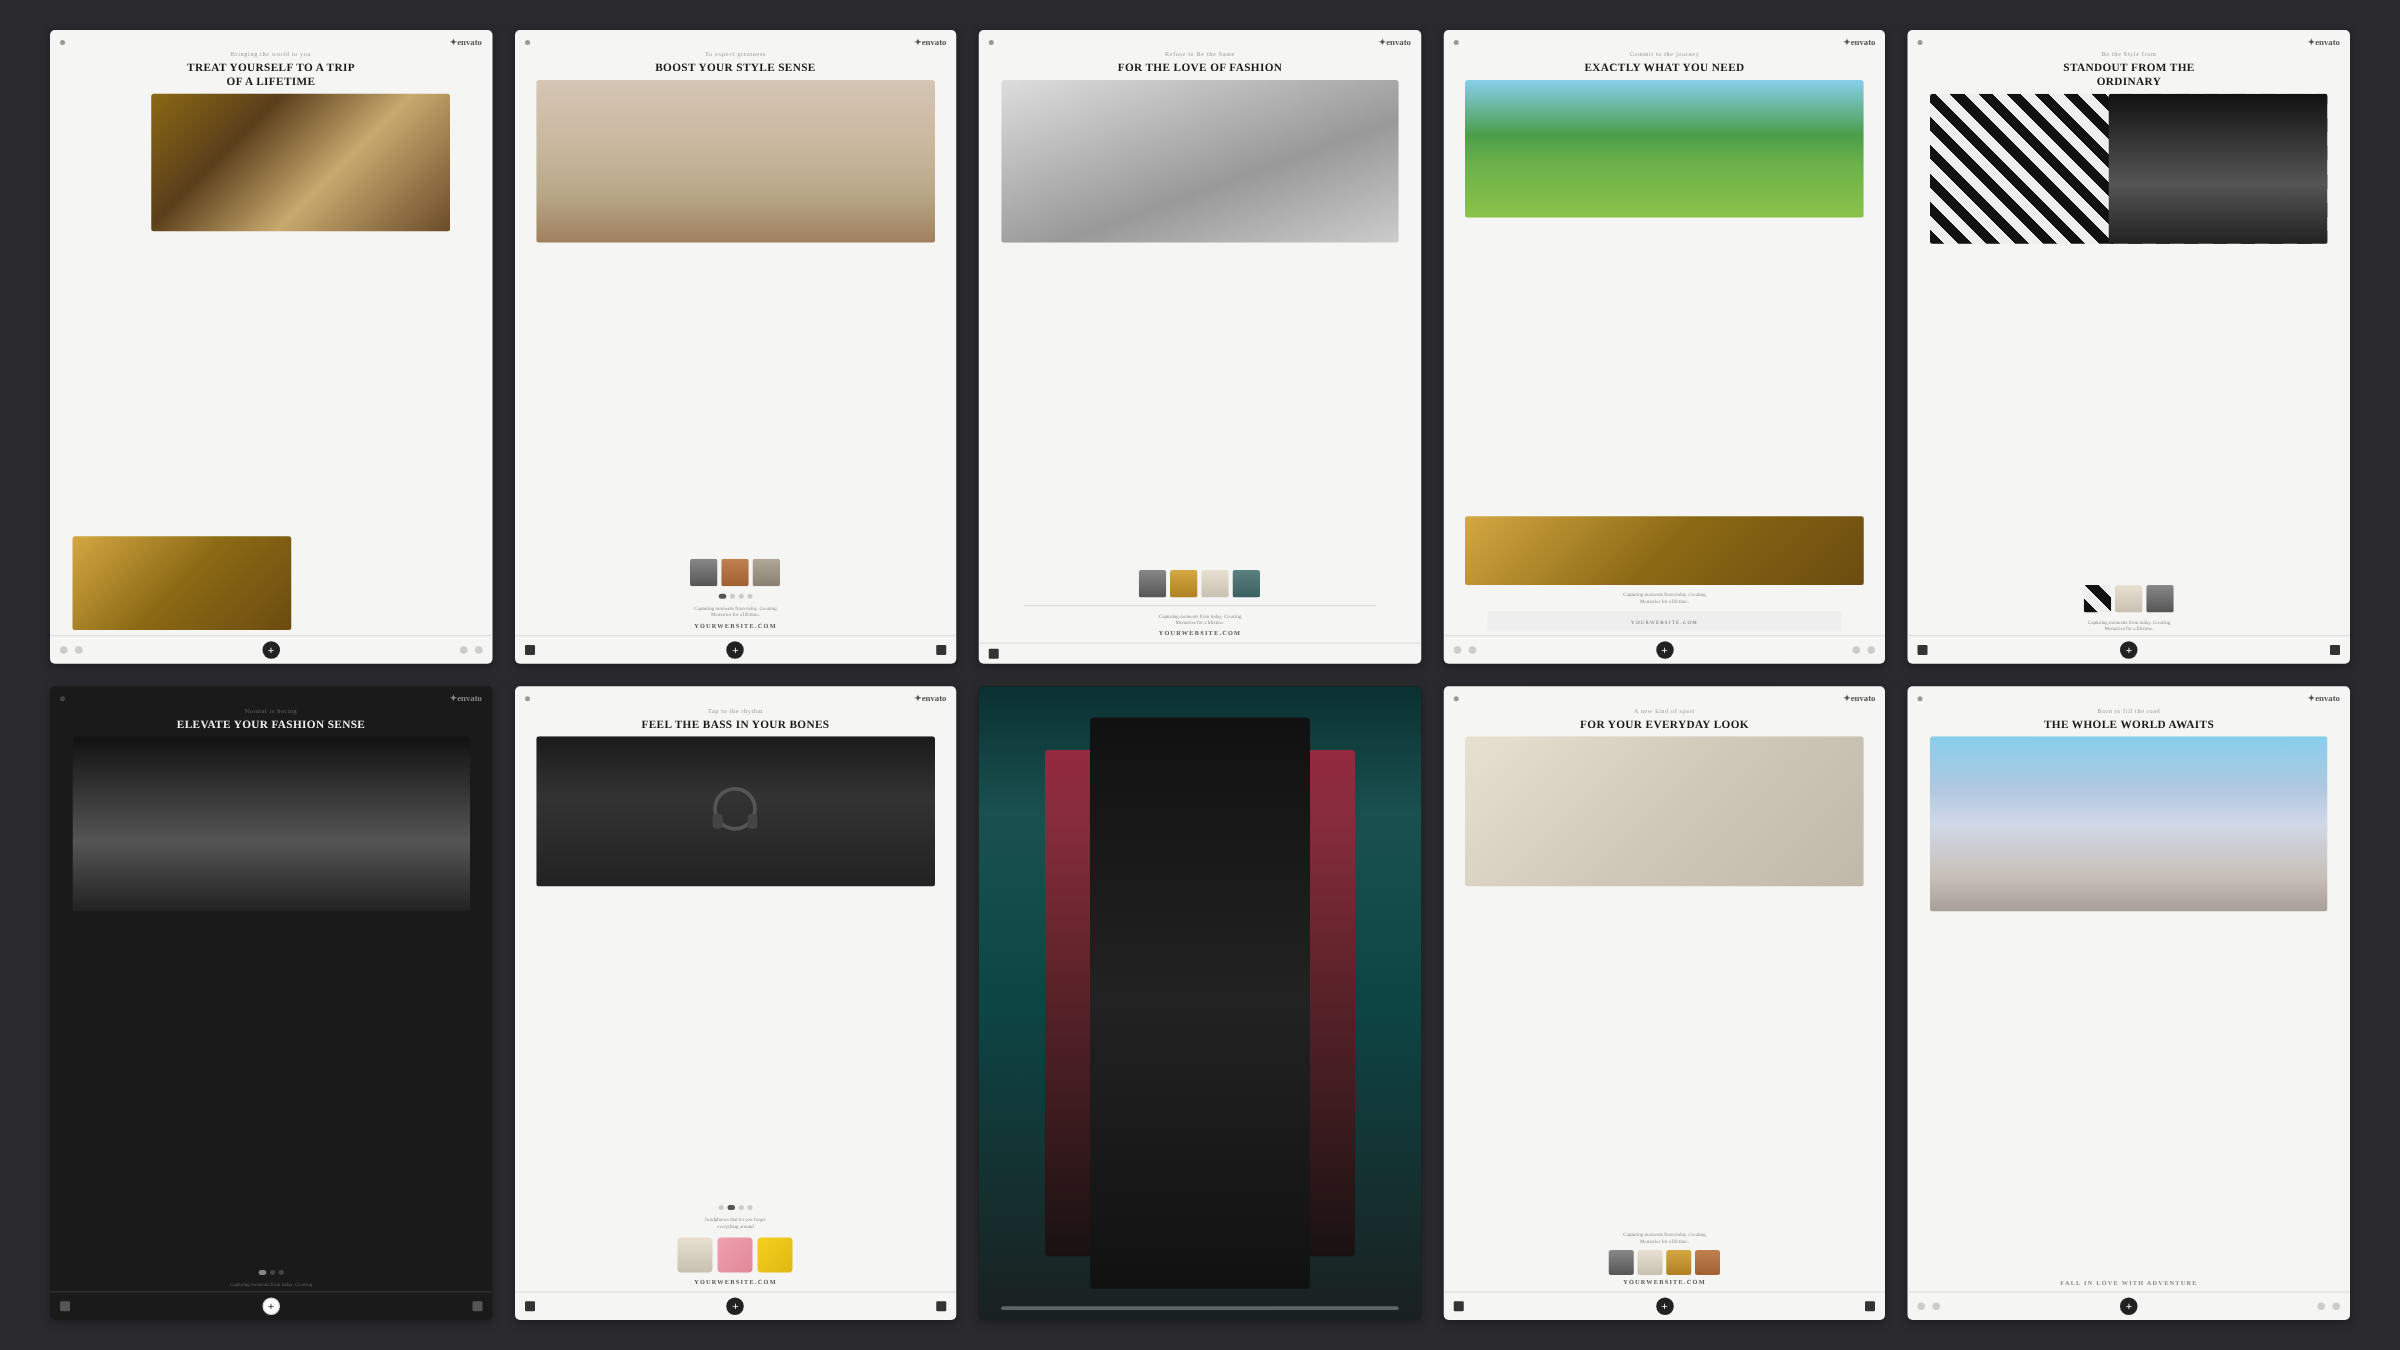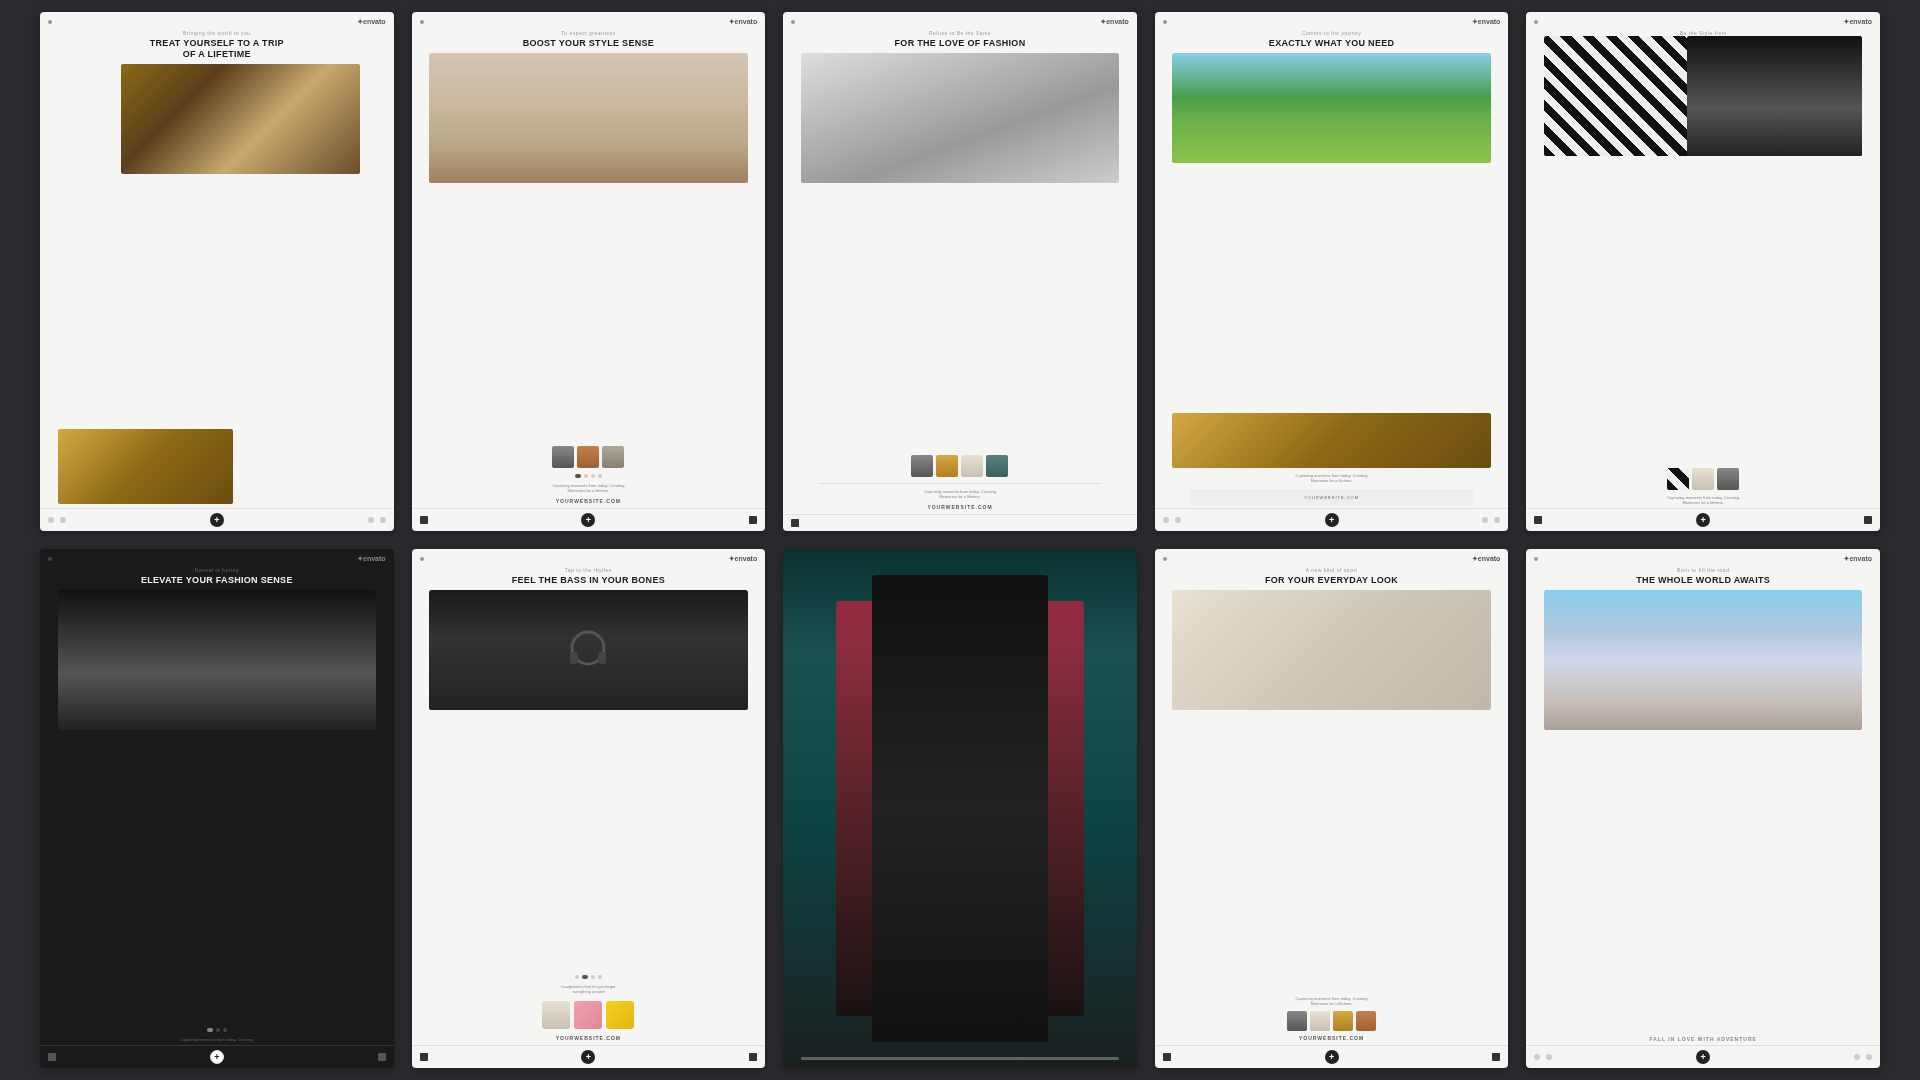--- a/index.html
+++ b/index.html
@@ -11,23 +11,24 @@
       align-items: center;
       justify-content: center;
       font-family: Arial, sans-serif;
       overflow: hidden;
     }
     .gallery {
       display: grid;
       grid-template-columns: repeat(5, 1fr);
       grid-template-rows: repeat(2, 1fr);
       gap: 18px;
-      padding: 12px 40px;
+      padding: 24px 40px;
       width: 100%;
       height: 100%;
+      font-family: Liberation Serif, serif;
     }
     .card {
       background: #f5f5f3;
       border-radius: 4px;
       display: flex;
       flex-direction: column;
       overflow: hidden;
       position: relative;
       box-shadow: 0 2px 8px rgba(0,0,0,0.3);
     }
@@ -352,20 +353,21 @@
       </div>
     </div>
   </div>
 
   <div class="card">
     <div class="card-header">
       <div class="card-dot"></div>
       <div class="card-logo">✦envato</div>
     </div>
     <div class="card-subtitle">Be the Style from</div>
+    <div class="card-title">STANDOUT FROM THE<br>ORDINARY</div>
     <div class="card-image-main">
       <div class="img-placeholder img-bw-stripes" style="width:100%;height:120px;border-radius:2px;position:relative;">
         <div class="img-placeholder img-model-bw" style="width:55%;height:100%;position:absolute;right:0;top:0;border-radius:2px;"></div>
       </div>
     </div>
     <div class="card-thumbnails">
       <div class="thumb">
           <div class="img-placeholder img-bw-stripes" style="width:100%;height:100%;"></div>
         </div>
       <div class="thumb">

